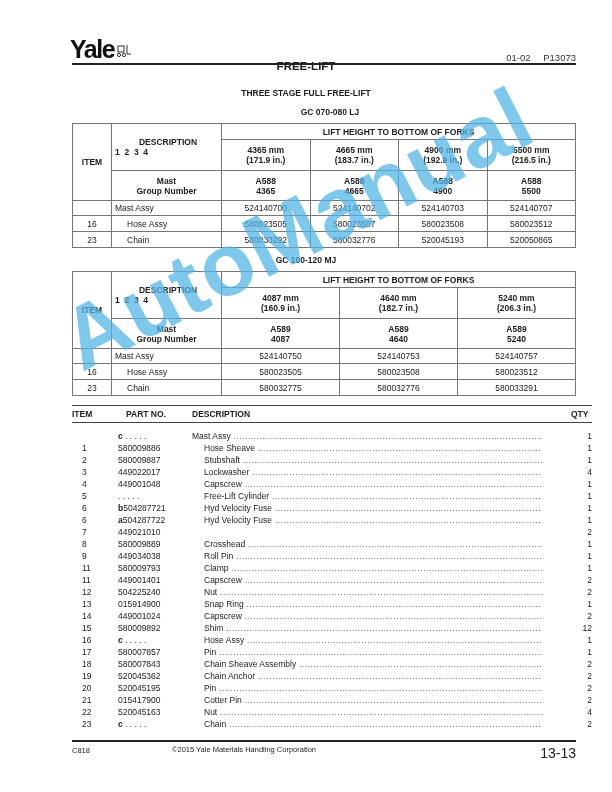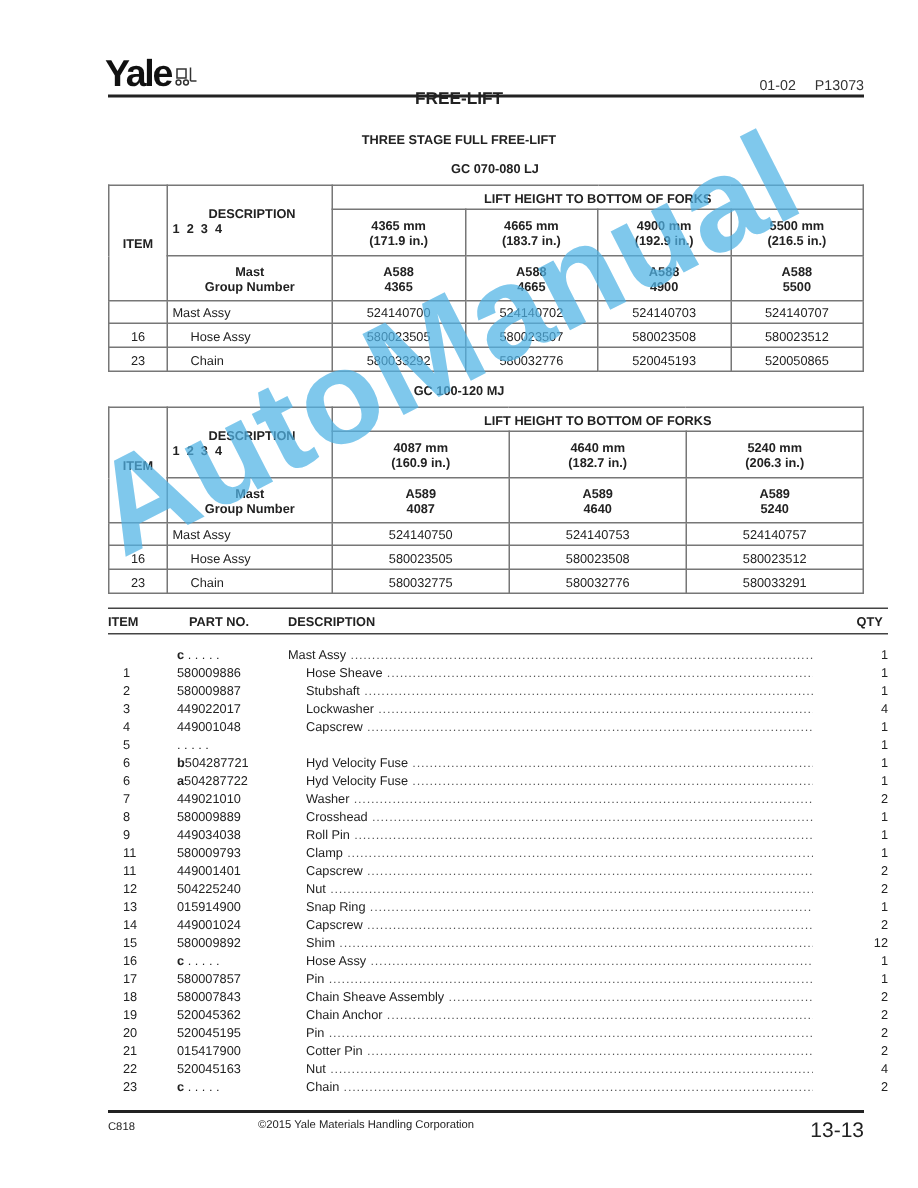--- a/index.html
+++ b/index.html
@@ -244,38 +244,38 @@
     </div>
     <div class="row">
       <span class="item">4</span>
       <span class="pn"><span class="pfx"></span><span>449001048</span></span>
       <span class="desc ind">Capscrew</span>
       <span class="qty">1</span>
     </div>
     <div class="row">
       <span class="item">5</span>
       <span class="pn"><span class="pfx"></span><span> . . . . .</span></span>
+      <span class="desc ind">Free-Lift Cylinder</span>
       <span class="qty">1</span>
     </div>
     <div class="row">
       <span class="item">6</span>
       <span class="pn"><span class="pfx">b</span><span>504287721</span></span>
       <span class="desc ind">Hyd Velocity Fuse</span>
       <span class="qty">1</span>
     </div>
     <div class="row">
       <span class="item">6</span>
       <span class="pn"><span class="pfx">a</span><span>504287722</span></span>
       <span class="desc ind">Hyd Velocity Fuse</span>
       <span class="qty">1</span>
     </div>
     <div class="row">
       <span class="item">7</span>
       <span class="pn"><span class="pfx"></span><span>449021010</span></span>
-      <span class="desc ind">Washer</span>
       <span class="qty">2</span>
     </div>
     <div class="row">
       <span class="item">8</span>
       <span class="pn"><span class="pfx"></span><span>580009889</span></span>
       <span class="desc ind">Crosshead</span>
       <span class="qty">1</span>
     </div>
     <div class="row">
       <span class="item">9</span>

